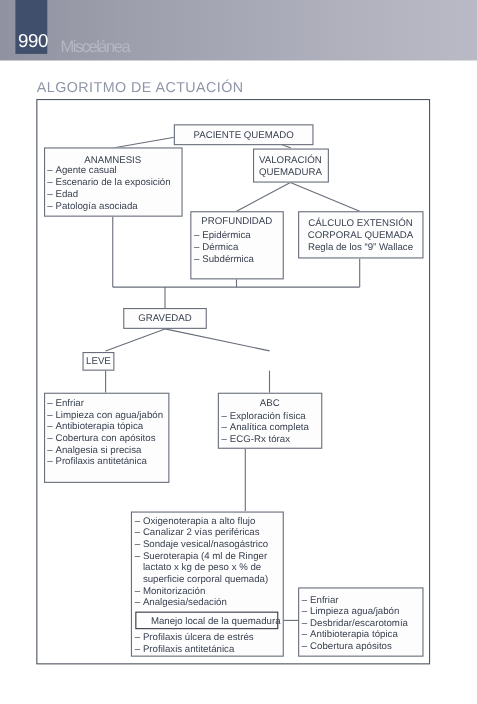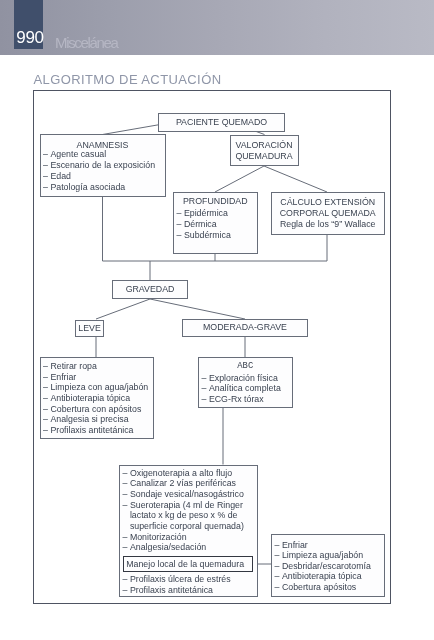--- a/index.html
+++ b/index.html
@@ -114,58 +114,54 @@
   </div>
 
   <div class="box" style="left:112px;top:280px;width:76px;height:19px;">
     <div class="tl ctr" style="top:3.3px;">GRAVEDAD</div>
   </div>
 
   <div class="box" style="left:75px;top:320px;width:29px;height:16.5px;">
     <div class="tl ctr" style="top:2.2px;">LEVE</div>
   </div>
 
-  <div class="box" style="left:182px;top:318.5px;width:126px;height:18.5px;">
-    <div class="tl ctr" style="top:2.6px;">MODERADA-GRAVE</div>
-  </div>
 
   <div class="box" style="left:39.5px;top:356.5px;width:114px;height:82px;">
     <div class="tl" style="left:2.4px;top:3.6px;">
-      <div class="dash">Retirar ropa</div>
       <div class="dash">Enfriar</div>
       <div class="dash">Limpieza con agua/jabón</div>
       <div class="dash">Antibioterapia tópica</div>
       <div class="dash">Cobertura con apósitos</div>
       <div class="dash">Analgesia si precisa</div>
       <div class="dash">Profilaxis antitetánica</div>
     </div>
   </div>
 
   <div class="box" style="left:198px;top:356.5px;width:94.5px;height:51px;">
-    <div class="tl ctr" style="top:3.2px;font-family:Liberation Mono, monospace;">ABC</div>
+    <div class="tl ctr" style="top:3.2px;">ABC</div>
     <div class="tl" style="left:2.4px;top:15.2px;">
       <div class="dash">Exploración física</div>
       <div class="dash">Analítica completa</div>
       <div class="dash">ECG-Rx tórax</div>
     </div>
   </div>
 
   <div class="box" style="left:119px;top:464.5px;width:138.5px;height:132.5px;">
     <div class="tl" style="left:2.4px;top:2.2px;">
       <div class="dash">Oxigenoterapia a alto flujo</div>
       <div class="dash">Canalizar 2 vías periféricas</div>
       <div class="dash">Sondaje vesical/nasogástrico</div>
       <div class="dash">Sueroterapia (4 ml de Ringer</div>
       <div class="cont">lactato x kg de peso x % de</div>
       <div class="cont">superficie corporal quemada)</div>
       <div class="dash">Monitorización</div>
       <div class="dash">Analgesia/sedación</div>
     </div>
     <div class="box hl" style="left:3.2px;top:90.3px;width:129.5px;height:16px;">
-      <div class="tl" style="left:2px;top:2.2px;">Manejo local de la quemadura</div>
+      <div class="tl" style="left:13px;top:2.2px;">Manejo local de la quemadura</div>
     </div>
     <div class="tl" style="left:2.4px;top:108.5px;">
       <div class="dash">Profilaxis úlcera de estrés</div>
       <div class="dash">Profilaxis antitetánica</div>
     </div>
   </div>
 
   <div class="box" style="left:271px;top:534px;width:113.5px;height:63px;">
     <div class="tl" style="left:2.4px;top:5px;line-height:10.4px;">
       <div class="dash">Enfriar</div>

